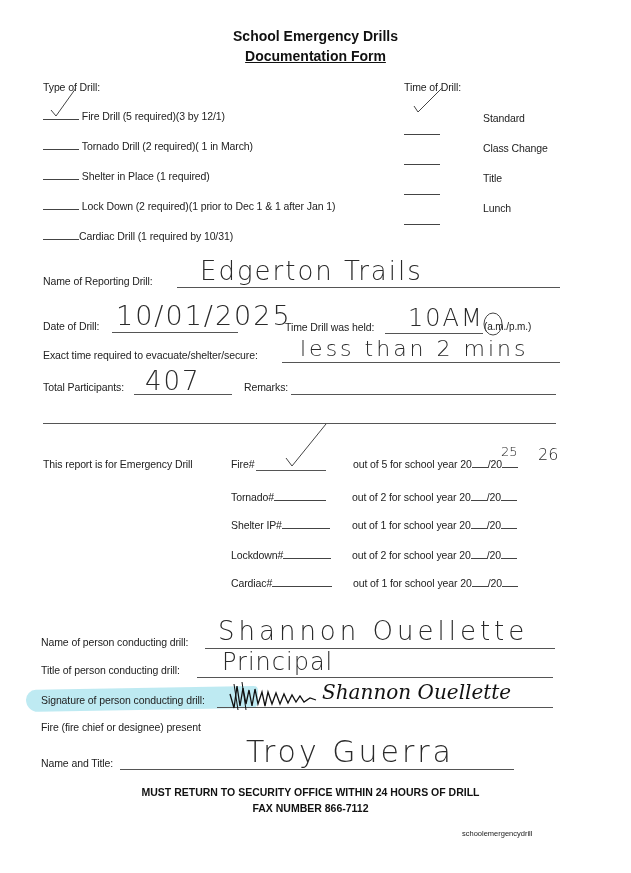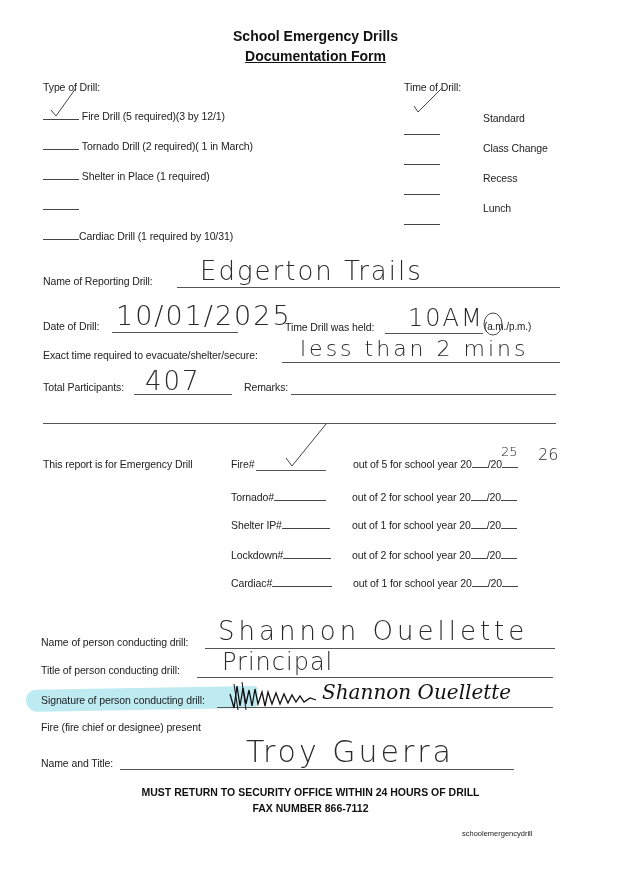--- a/index.html
+++ b/index.html
@@ -54,37 +54,37 @@
 <div class="abs lbl" style="left:43px; top:110px;">
   <span class="blank" style="width:36px;"></span>&nbsp;<span>Fire Drill (5 required)(3 by  12/1)</span>
 </div>
 <div class="abs lbl" style="left:43px; top:140px;">
   <span class="blank" style="width:36px;"></span>&nbsp;<span>Tornado Drill (2 required)(  1 in March)</span>
 </div>
 <div class="abs lbl" style="left:43px; top:170px;">
   <span class="blank" style="width:36px;"></span>&nbsp;<span>Shelter in Place (1 required)</span>
 </div>
 <div class="abs lbl" style="left:43px; top:200px;">
-  <span class="blank" style="width:36px;"></span>&nbsp;
+  <span class="blank" style="width:36px;"></span>&nbsp;<span>Lock Down (2 required)(1 prior to Dec 1 &amp; 1 after Jan 1)</span>
 </div>
 <div class="abs lbl" style="left:43px; top:230px;">
   <span class="blank" style="width:36px;"></span><span>Cardiac Drill (1 required by 10/31)</span>
 </div>
 
 <div class="abs lbl" style="left:404px; top:81px;"><span class="ul">Time of Drill</span>:</div>
 <svg class="check" style="left:410px; top:86px; width:36px; height:34px;" viewBox="0 0 36 34">
   <path d="M4 20 L8 26 L32 2" fill="none" stroke="#444" stroke-width="1"></path>
 </svg>
 
 <div class="abs" style="left:404px; top:121px;"><span class="blank" style="width:36px;"></span></div>
 <div class="abs lbl" style="left:483px; top:112px;">Standard</div>
 <div class="abs" style="left:404px; top:151px;"><span class="blank" style="width:36px;"></span></div>
 <div class="abs lbl" style="left:483px; top:142px;">Class Change</div>
 <div class="abs" style="left:404px; top:181px;"><span class="blank" style="width:36px;"></span></div>
-<div class="abs lbl" style="left:483px; top:172px;">Recess</div>
+<div class="abs lbl" style="left:483px; top:172px;">Title</div>
 <div class="abs" style="left:404px; top:211px;"><span class="blank" style="width:36px;"></span></div>
 <div class="abs lbl" style="left:483px; top:202px;">Lunch</div>
 
 <div class="abs lbl" style="left:43px; top:275px;">Name of Reporting Drill:</div>
 <div class="line" style="left:177px; top:287px; width:383px;"></div>
 <div class="hand" style="left:200px; top:256px; font-size:26px;">Edgerton Trails</div>
 
 <div class="abs lbl" style="left:43px; top:320px;">Date of Drill:</div>
 <div class="line" style="left:112px; top:332px; width:126px;"></div>
 <div class="hand" style="left:116px; top:300px; font-size:27px;">10/01/2025</div>

